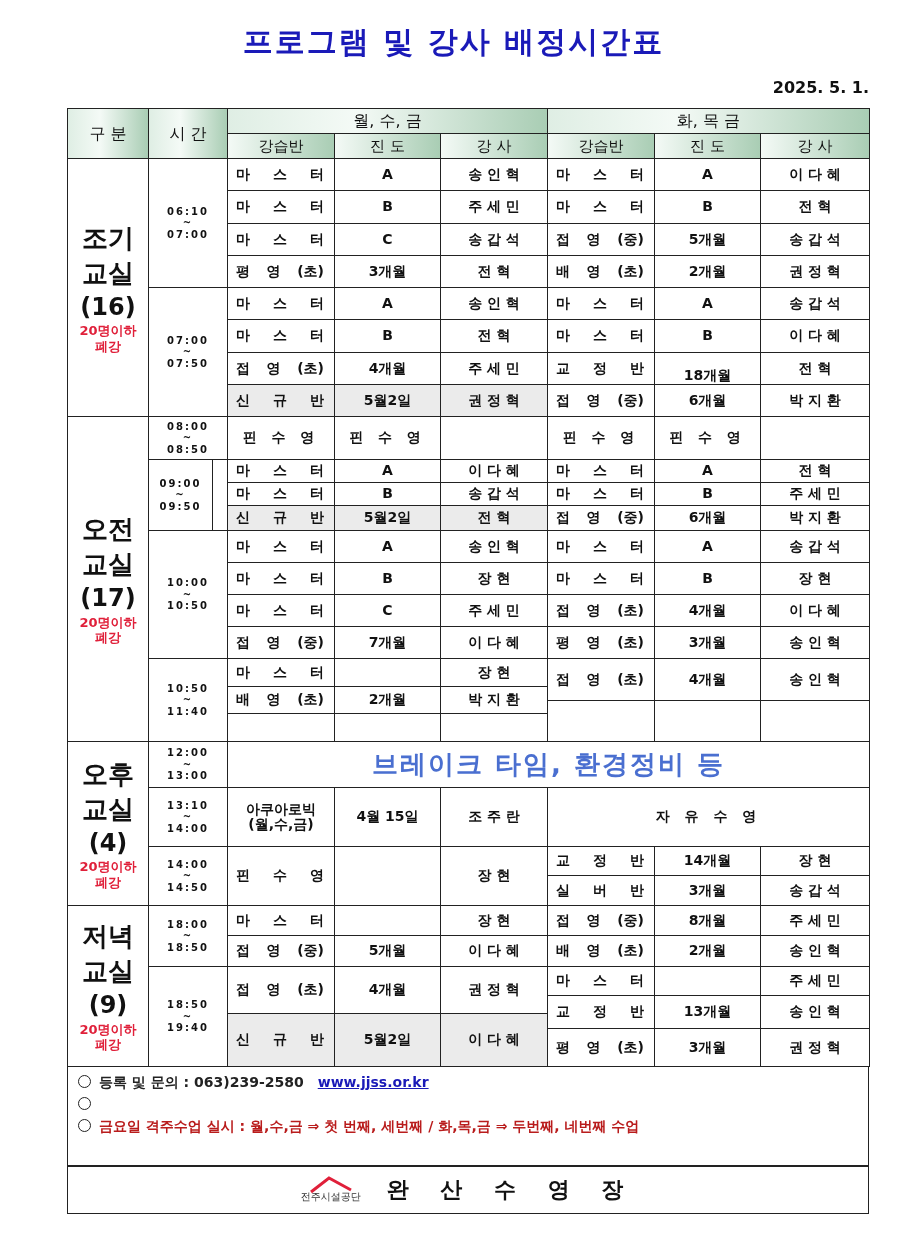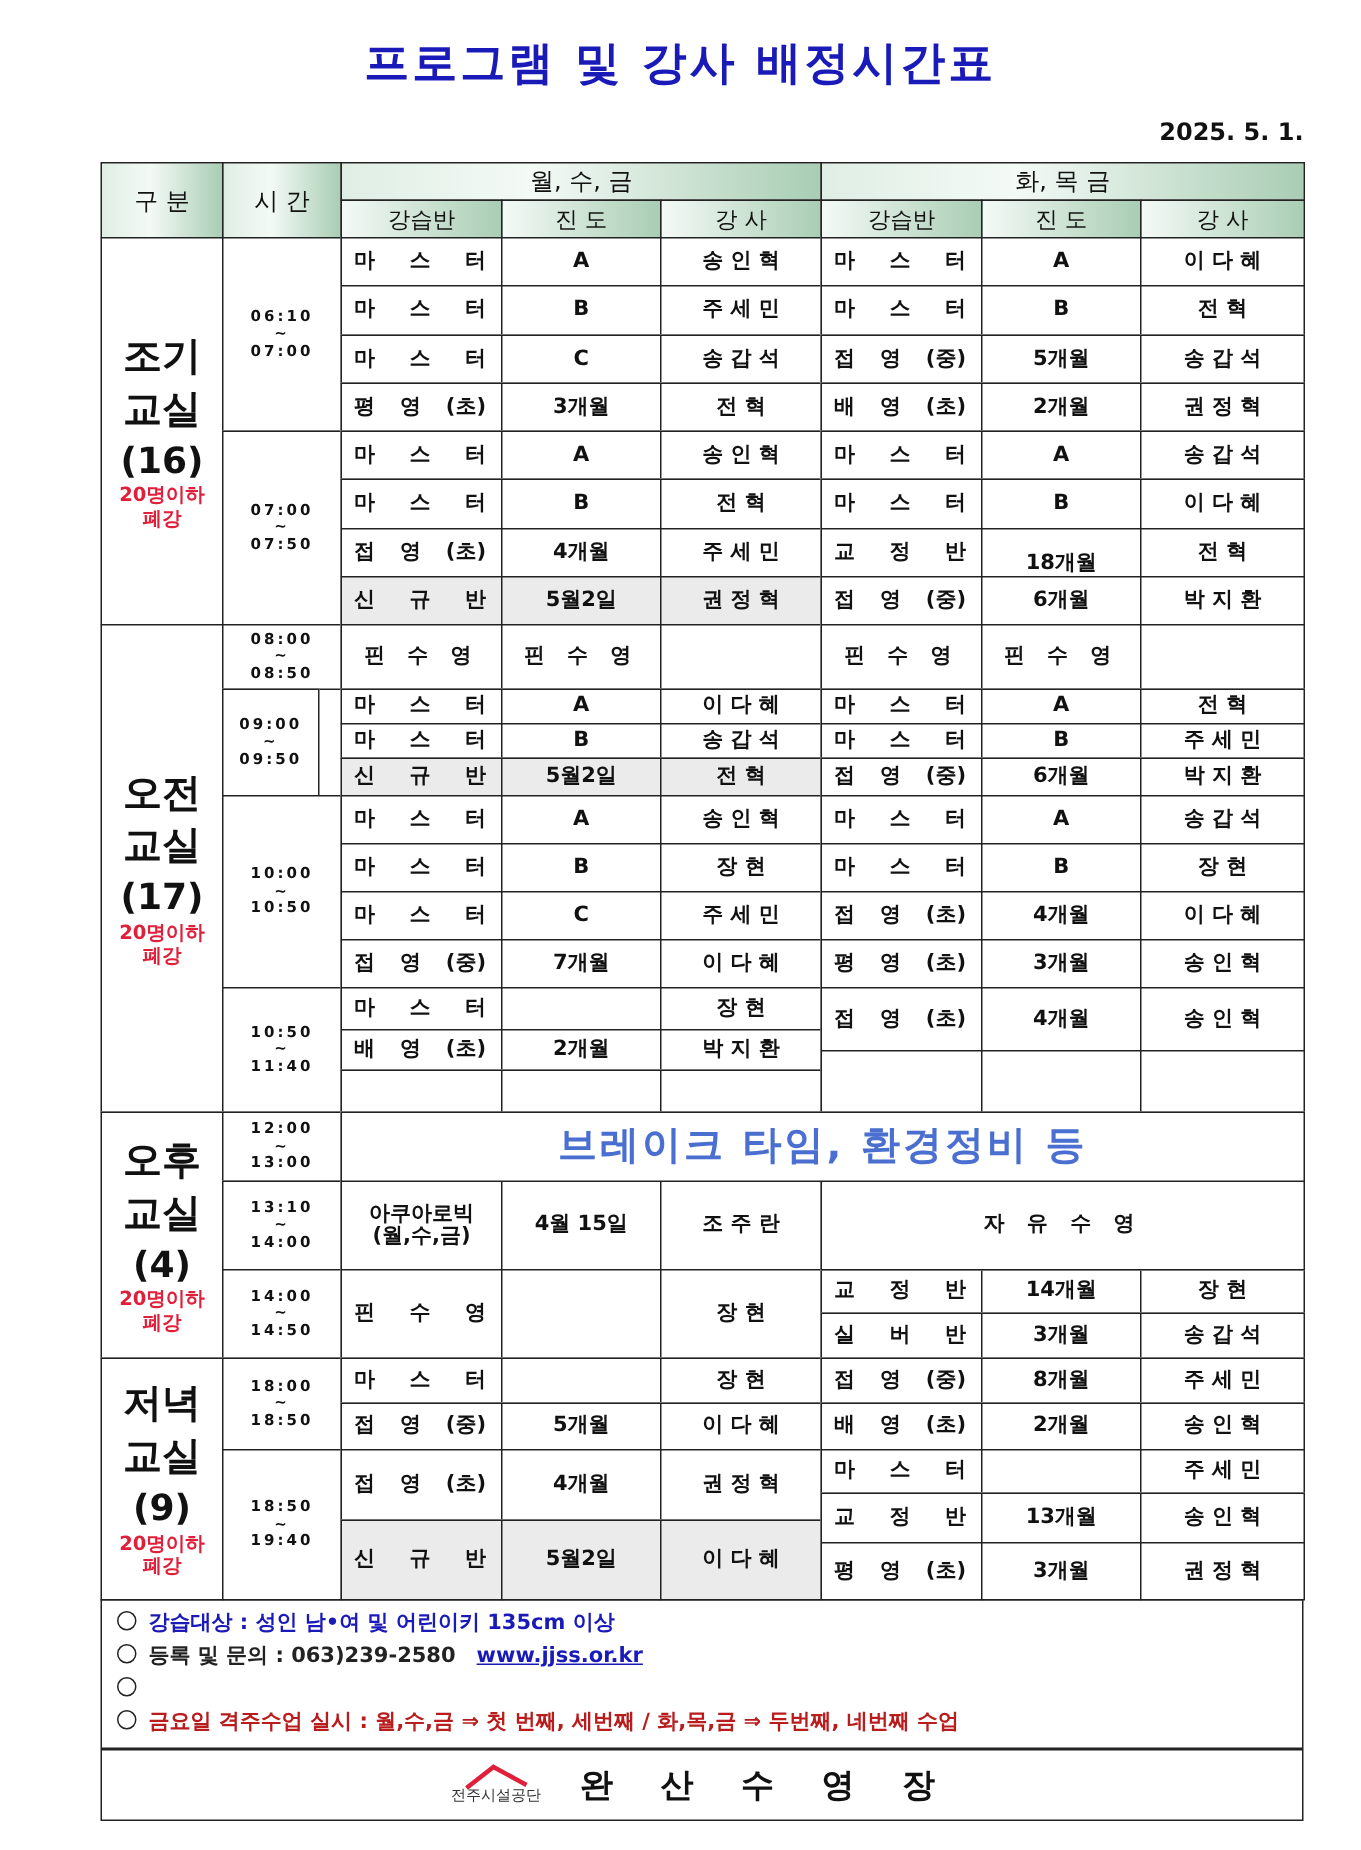--- a/index.html
+++ b/index.html
@@ -680,21 +680,20 @@
     <div class="cell " style="left: 760px; width: 110px; top: 700px; height: 42px;"></div>
     <div class="cell spaced" style="left: 547px; width: 323px; top: 787px; height: 60px;">
       <span>자 유 수 영</span>
     </div>
     <div class="cell break" style="left: 227px; width: 643px; top: 741px; height: 47px;">
       <span>브레이크 타임, 환경정비 등</span>
     </div>
   </div>
 
 <div class="notes">
-  <div class="blue"><span class="circle"></span><span>강습대상 : 성인 남•여 및 어린이키 135cm 이상</span></div>
   <div class="dark"><span class="circle"></span><span>등록 및 문의 : 063)239-2580</span><span class="link">www.jjss.or.kr</span></div>
   <div class="dark"><span class="circle"></span></div>
   <div class="red"><span class="circle"></span><span>금요일 격주수업 실시 : 월,수,금 ⇒ 첫 번째, 세번째 / 화,목,금 ⇒ 두번째, 네번째 수업</span></div>
 </div>
 
 <div class="footer">
   <div class="logo">
     <svg width="44" height="18" viewBox="0 0 44 18">
         <path d="M2 16 L20 2 L42 14" fill="none" stroke="#e0203a" stroke-width="3"></path>
       </svg>

